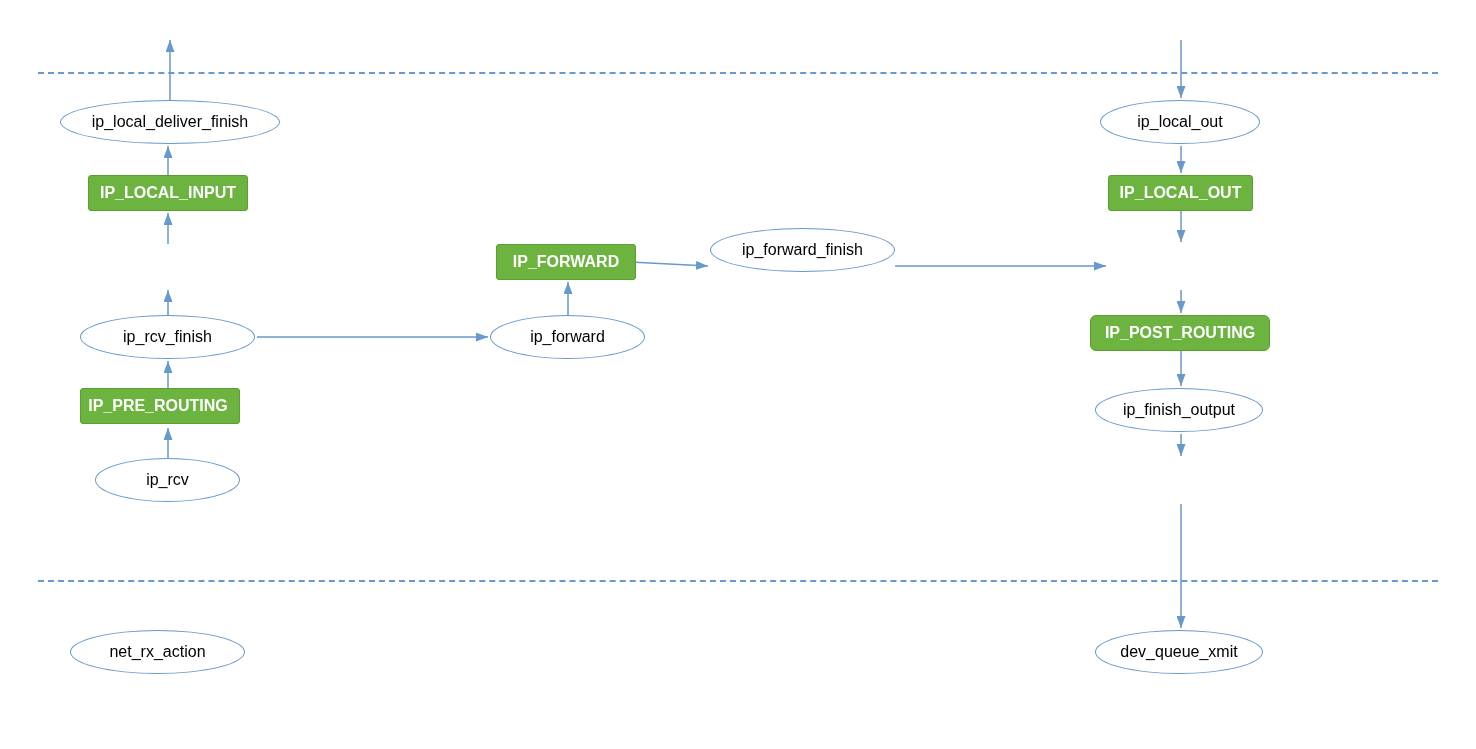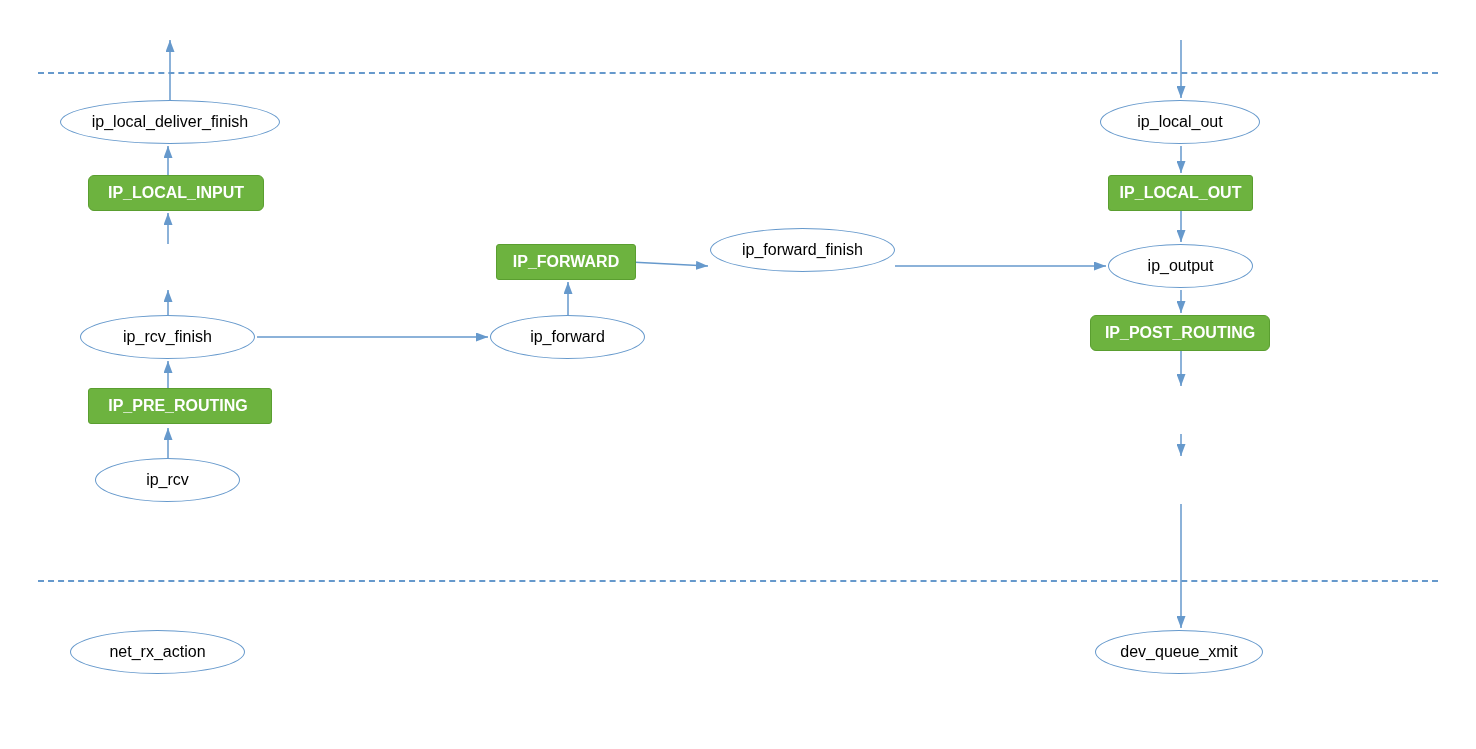--- a/index.html
+++ b/index.html
@@ -105,30 +105,30 @@
 
     <line x1="1181" y1="434" x2="1181" y2="456" stroke="#6699cc" stroke-width="1.5" marker-end="url(#arrowhead)"></line>
 
     <line x1="1181" y1="504" x2="1181" y2="628" stroke="#6699cc" stroke-width="1.5" marker-end="url(#arrowhead)"></line>
   </svg>
 
   <div class="node ellipse" style="left:60px; top:100px; width:220px; height:44px;">
     <span>ip_local_deliver_finish</span>
   </div>
 
-  <div class="node rect-green" style="left:88px; top:175px; width:176px; height:36px;border-radius:6px;">
+  <div class="node rect-green" style="left:88px; top:175px; width:160px; height:36px;">
     <span>IP_LOCAL_INPUT</span>
   </div>
 
 
   <div class="node ellipse" style="left:80px; top:315px; width:175px; height:44px;">
     <span>ip_rcv_finish</span>
   </div>
 
-  <div class="node rect-green" style="left:88px; top:388px; width:184px; height:36px;padding-left:12px;">
+  <div class="node rect-green" style="left:80px; top:388px; width:160px; height:36px;padding-left:12px;">
     <span>IP_PRE_ROUTING</span>
   </div>
 
   <div class="node ellipse" style="left:95px; top:458px; width:145px; height:44px;">
     <span>ip_rcv</span>
   </div>
 
   <div class="node ellipse" style="left:70px; top:630px; width:175px; height:44px;">
     <span>net_rx_action</span>
   </div>
@@ -146,27 +146,27 @@
   </div>
 
   <div class="node ellipse" style="left:1100px; top:100px; width:160px; height:44px;">
     <span>ip_local_out</span>
   </div>
 
   <div class="node rect-green" style="left:1108px; top:175px; width:145px; height:36px;">
     <span>IP_LOCAL_OUT</span>
   </div>
 
-  <div class="node ellipse" style="left:1108px; top:244px; width:145px; height:44px;">
-    <span>ip_output</span>
-  </div>
 
   <div class="node rect-green" style="left:1090px; top:315px; width:180px; height:36px;border-radius:6px;">
     <span>IP_POST_ROUTING</span>
   </div>
 
+  <div class="node ellipse" style="left:1095px; top:388px; width:168px; height:44px;">
+    <span>ip_finish_output</span>
+  </div>
 
 
   <div class="node ellipse" style="left:1095px; top:630px; width:168px; height:44px;">
     <span>dev_queue_xmit</span>
   </div>
 
 </div>
 
 </body></html>

